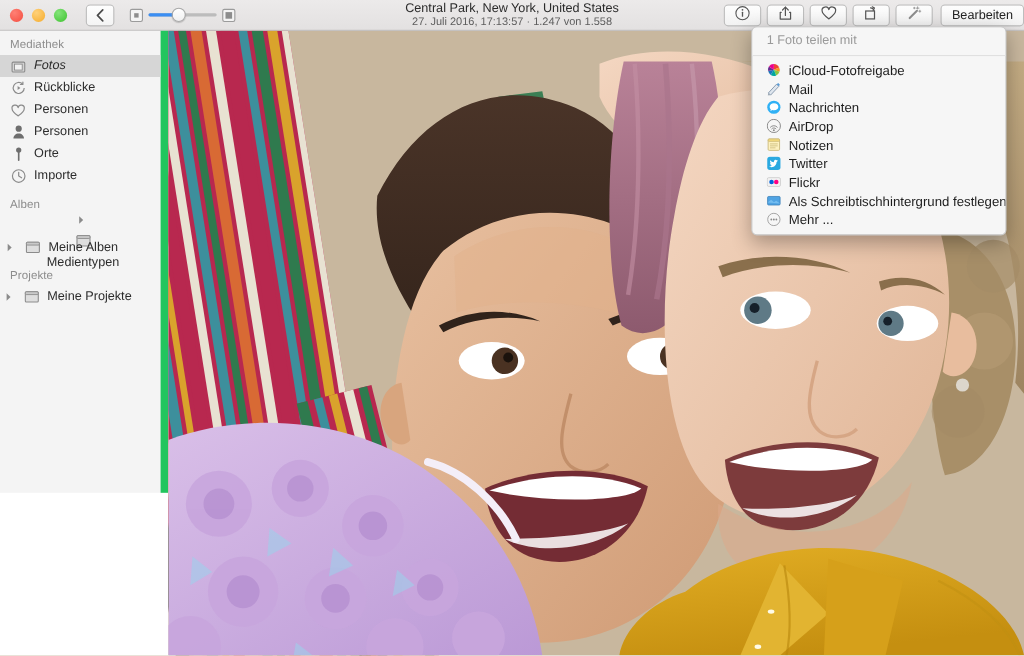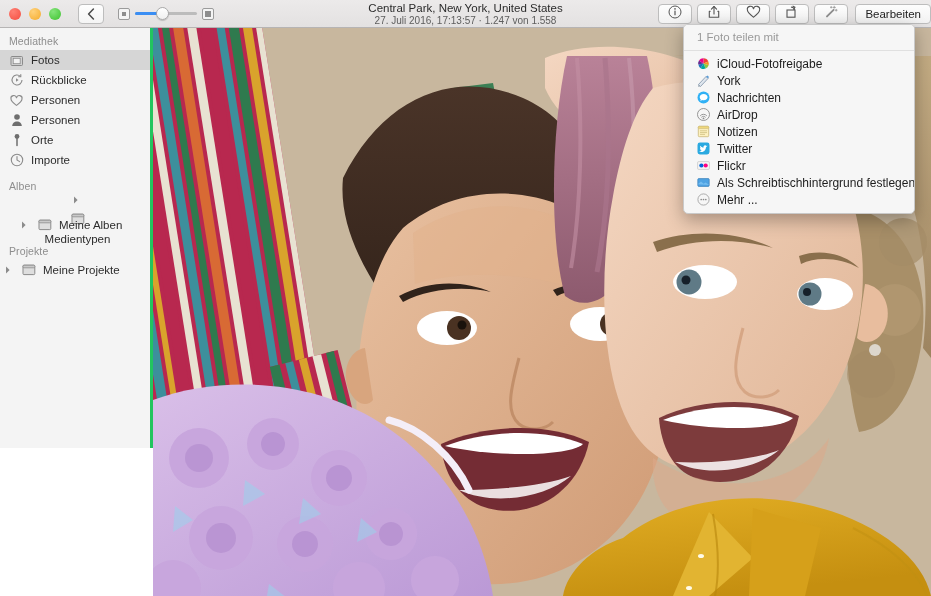--- a/index.html
+++ b/index.html
@@ -63,28 +63,28 @@
   .tb-edit {
     height:20px; margin-left:7px; padding:0 9px;
     background:linear-gradient(to bottom,#fdfdfd,#f2f2f2);
     border:1px solid #bdbdbd; border-radius:4px;
     display:flex; align-items:center; font-size:11.5px; color:#232323;
   }
 
   
   .sidebar {
     position:absolute; left:0; top:28px; width:153px; height:420px;
-    background:#f4f4f4; border-right:3px solid #22c55e; overflow:hidden;
+    background:#f4f4f4; border-right:7px solid #22c55e; overflow:hidden;
   }
   .sb-head { font-size:10.5px; color:#8d8d8d; padding:7px 0 3px 9px; letter-spacing:.1px; }
   .sb-row {
     height:20px; display:flex; align-items:center; padding-left:9px; gap:7px;
     font-size:11.5px; color:#2c2c2c;
   }
-  .sb-row.sel { background:#d6d6d6; }
+  .sb-row.sel { background:#d6d6d6;font-style:italic; }
   .sb-ico { width:15px; height:15px; display:flex; align-items:center; justify-content:center; flex:0 0 15px; }
   .sb-disc { width:9px; flex:0 0 9px; display:flex; align-items:center; }
   .sb-label { white-space:nowrap; }
 
   
   .photo { position:absolute; left:153px; top:28px; width:778px; height:568px; overflow:hidden; }
   .photo svg { display:block; width:778px; height:568px; }
 
   
   .menu {
@@ -271,21 +271,21 @@
       </span>
       <span class="sb-ico">
         <svg width="14" height="12" viewBox="0 0 14 12">
             <rect x="1" y="1.2" width="11.8" height="9.4" rx="1" fill="#dedede" stroke="#8b8b8b" stroke-width="1"></rect>
             <rect x="1" y="1.2" width="11.8" height="2.6" rx="1" fill="#c9c9c9" stroke="#8b8b8b" stroke-width=".8"></rect>
           </svg>
       </span>
       <span class="sb-label">Medientypen</span>
     </div>
 
-    <div class="sb-row" style="padding-left:21px;">
+    <div class="sb-row" style="padding-left:6px;">
       <span class="sb-disc">
         <svg width="6" height="8" viewBox="0 0 6 8">
             <path d="M1 .6 4.6 4 1 7.4z" fill="#8b8b8b"></path>
           </svg>
       </span>
       <span class="sb-ico">
         <svg width="14" height="12" viewBox="0 0 14 12">
             <rect x="1" y="1.2" width="11.8" height="9.4" rx="1" fill="#dedede" stroke="#8b8b8b" stroke-width="1"></rect>
             <rect x="1" y="1.2" width="11.8" height="2.6" rx="1" fill="#c9c9c9" stroke="#8b8b8b" stroke-width=".8"></rect>
           </svg>
@@ -510,21 +510,21 @@
       </div>
 
       <div class="menu-item">
         <span class="mi-ico">
           <svg width="13" height="13" viewBox="0 0 13 13">
               <path d="M1.5 10.5 9 2.5l2 2-7.5 8z" fill="#dfe6ee" stroke="#7f93a8" stroke-width=".8"></path>
               <path d="M9 2.5 11 4.5 12 3 10.5 1.5z" fill="#5a9bd5"></path>
               <path d="M1.5 10.5 3.5 12.5 1 12.8z" fill="#9aa7b3"></path>
             </svg>
         </span>
-        <span class="mi-label">York</span>
+        <span class="mi-label">Mail</span>
       </div>
 
       <div class="menu-item">
         <span class="mi-ico">
           <svg width="13" height="13" viewBox="0 0 13 13">
               <circle cx="6.5" cy="6.5" r="6" fill="#30b1f5"></circle>
               <path d="M6.6 2.9c2.4 0 4 1.4 4 3.2 0 1.8-1.6 3.2-4 3.2-.5 0-1-.1-1.4-.2l-1.9.9.5-1.4c-.7-.6-1.1-1.5-1.1-2.5 0-1.8 1.6-3.2 3.9-3.2z" fill="#ffffff"></path>
             </svg>
         </span>
         <span class="mi-label">Nachrichten</span>

